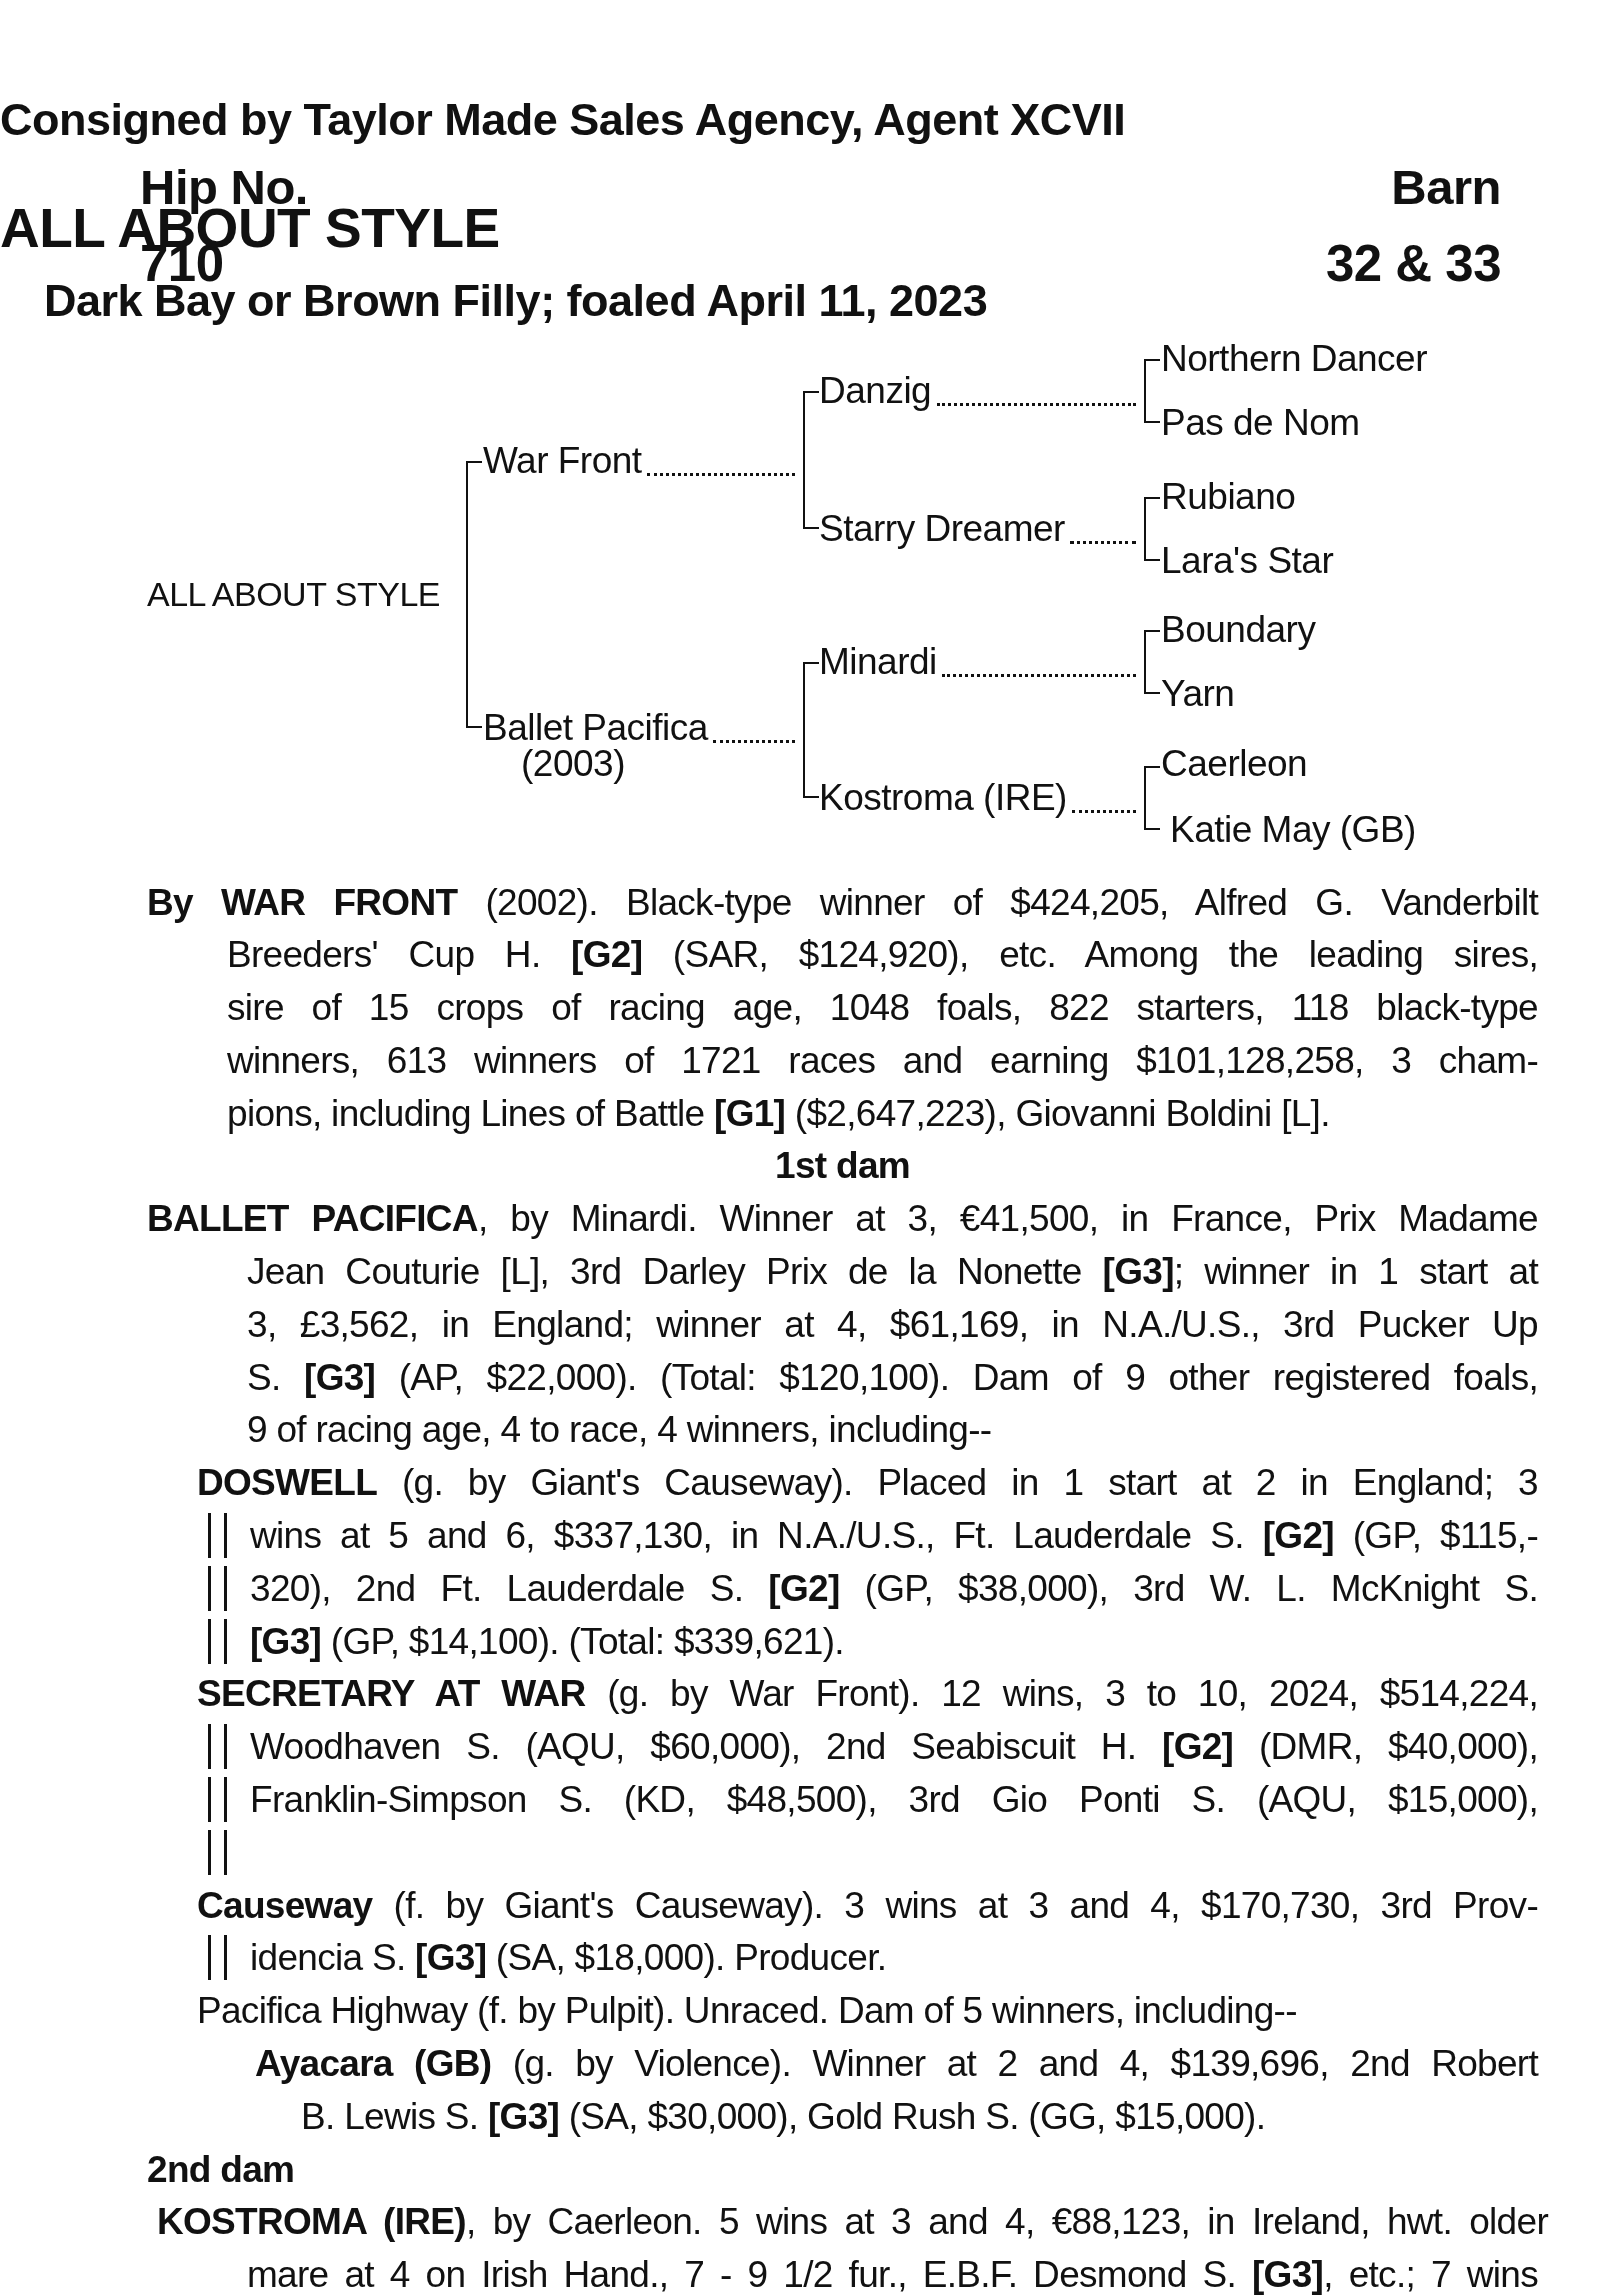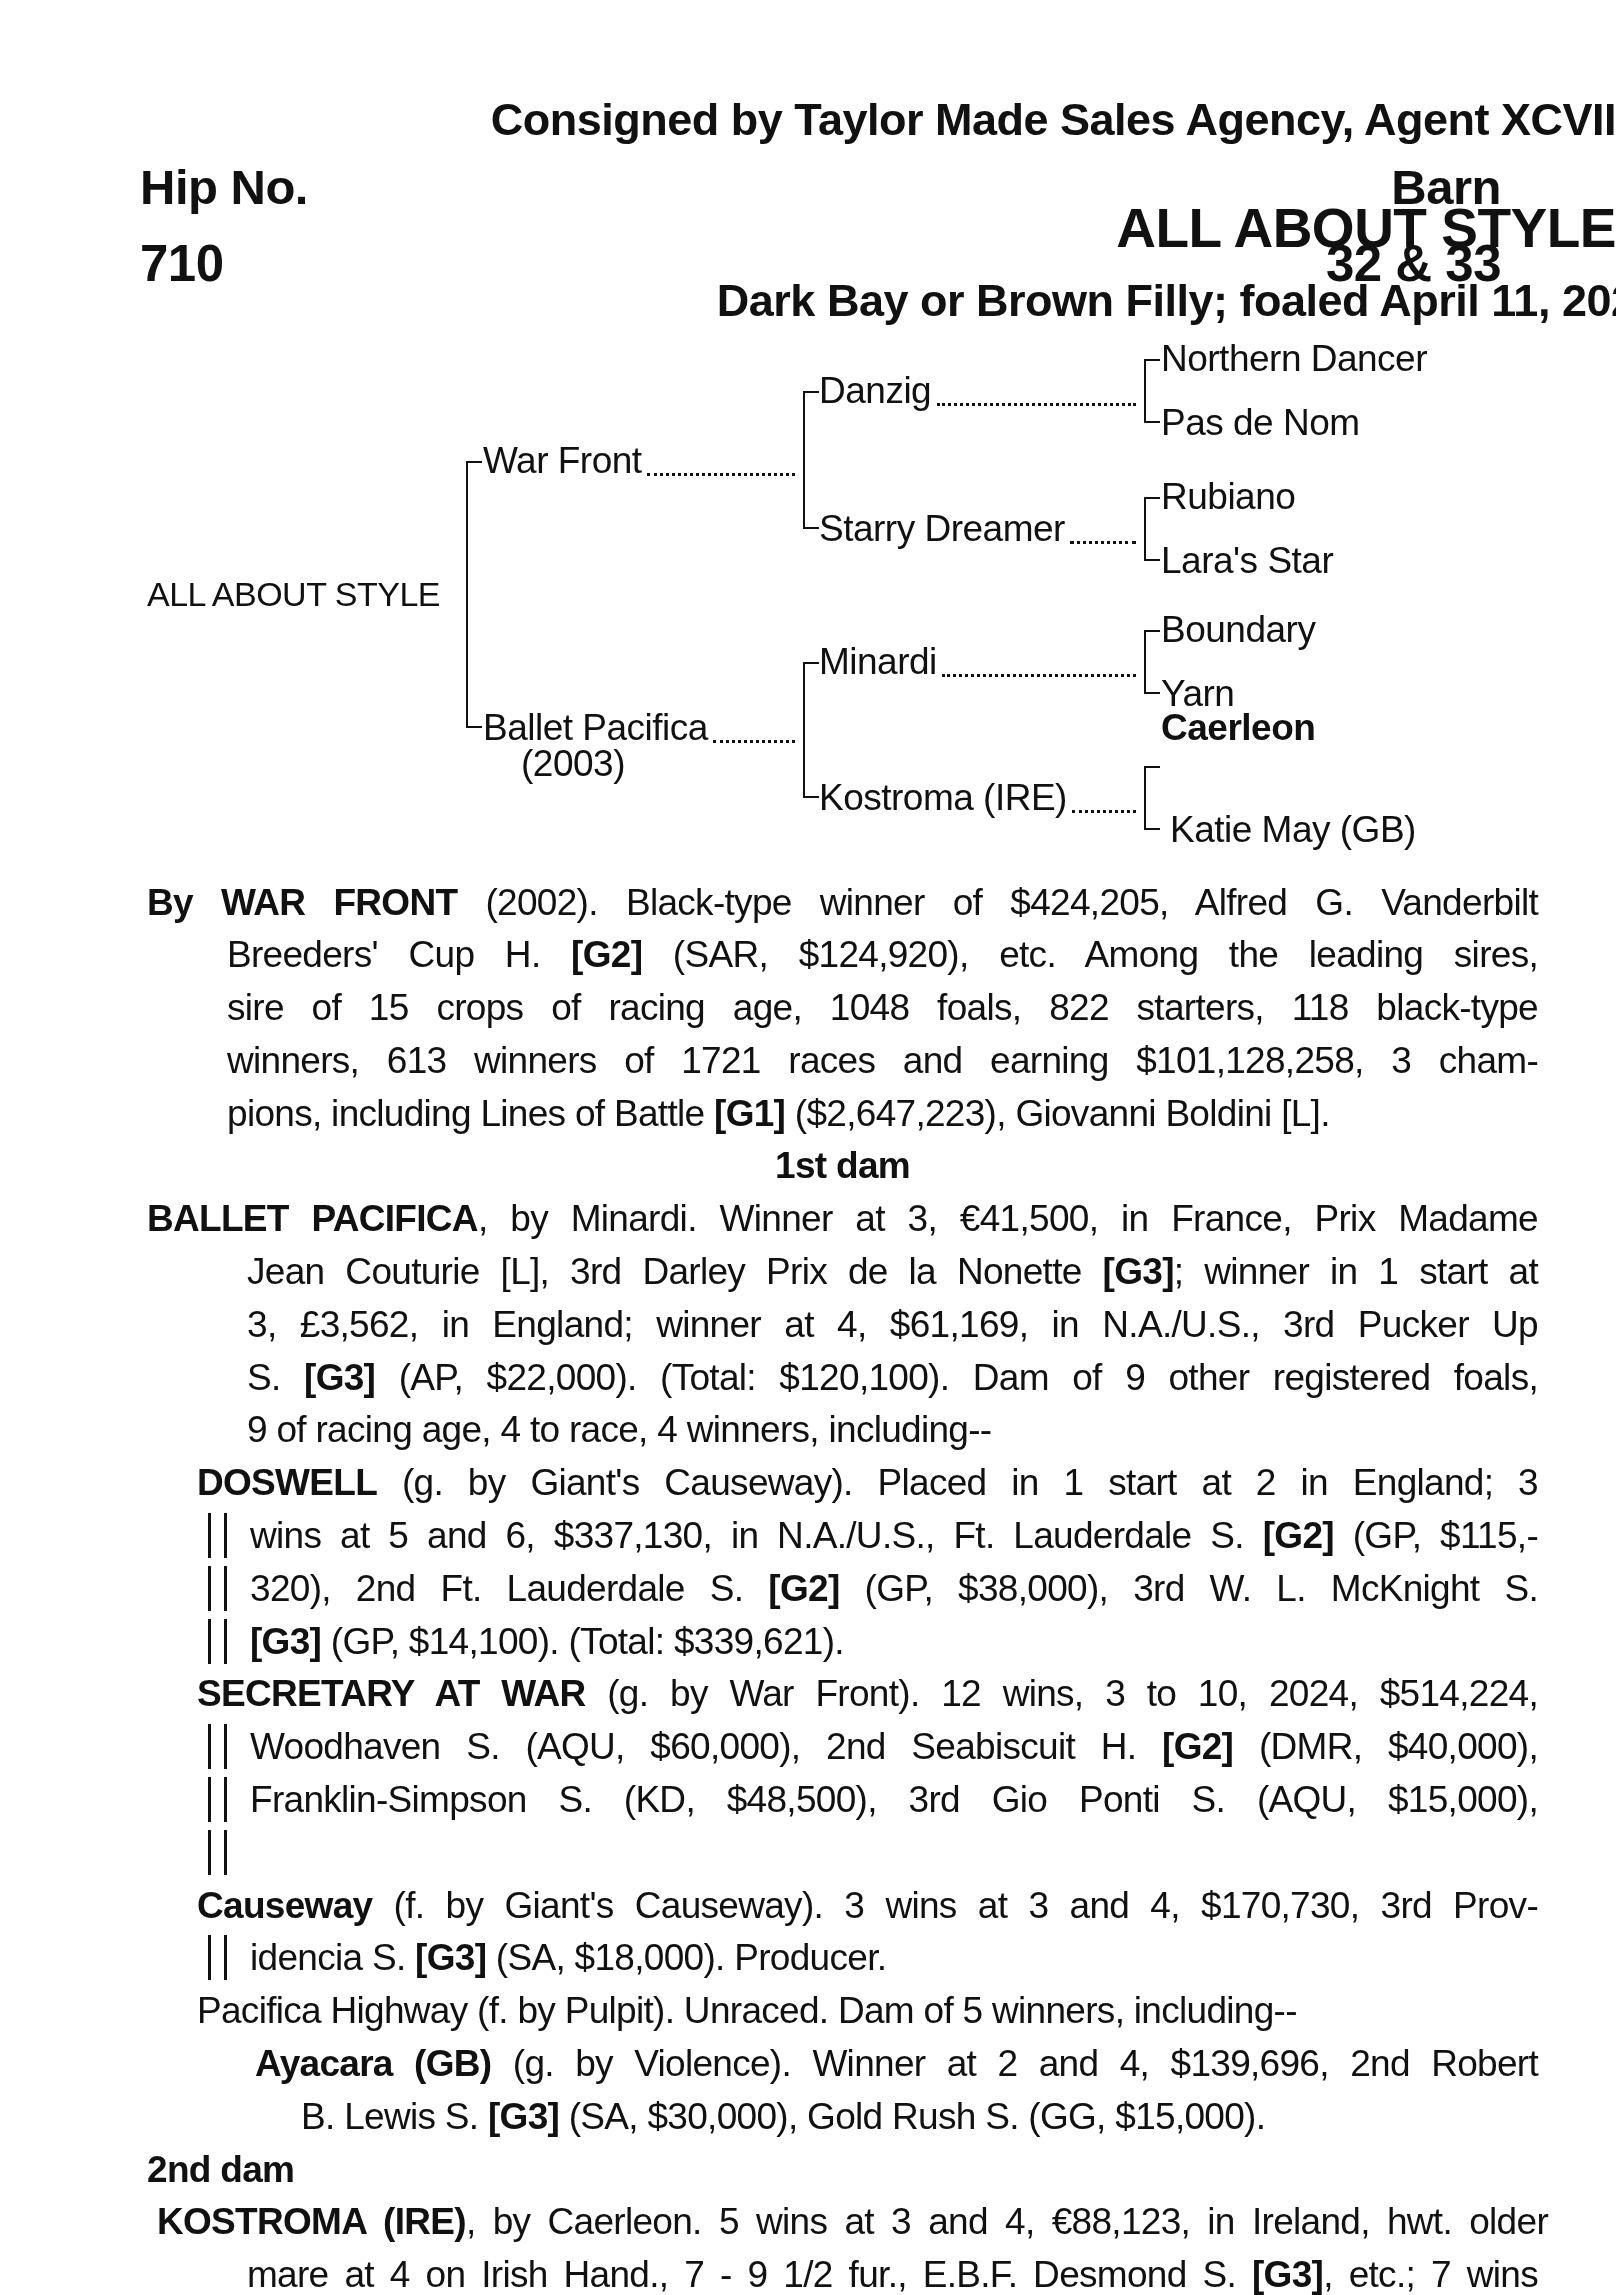--- a/index.html
+++ b/index.html
@@ -1,18 +1,18 @@
 <!DOCTYPE html>
 <html style="font-size:7.3px"><head>
 <meta charset="utf-8">
 <style>
   html,body{margin:0;padding:0;background:#ffffff;}
   .page{position:relative;width:1616px;height:3227px;background:#ffffff;
         font-family:"Liberation Sans",sans-serif;color:#111111;overflow:hidden;}
-  .hdr{position:absolute;left:0;width:1616px;text-align:right;font-weight:bold;white-space:nowrap;}
+  .hdr{position:absolute;left:0;width:1616px;text-align:left;font-weight:bold;white-space:nowrap;}
   .consignor{top:94px;font-size:45px;letter-spacing:-0.5px;}
   .title{top:196px;font-size:55px;letter-spacing:-0.5px;}
   .desc{top:275px;font-size:45px;letter-spacing:-0.5px;padding-left:44px;}
   .hipcol{position:absolute;left:140px;font-weight:bold;white-space:nowrap;letter-spacing:-0.5px;}
   .barncol{position:absolute;right:115px;font-weight:bold;white-space:nowrap;text-align:right;letter-spacing:-0.5px;}
   .row1{top:159px;font-size:49px;}
   .row2{top:234px;font-size:51px;}
   
   .ped-name{position:absolute;font-size:37px;line-height:52px;height:52px;white-space:nowrap;letter-spacing:-0.5px;}
   .ped-flex{display:flex;}
@@ -69,21 +69,21 @@
       <div class="ped-name ped-flex" style="left: 819px; top: 772px; width: 321px;">
         <span class="nm">Kostroma (IRE)</span>
         <span class="lead"></span>
       </div>
       <div class="ped-name" style="left: 1161px; top: 333px;"><span class="nm">Northern Dancer</span></div>
       <div class="ped-name" style="left: 1161px; top: 397px;"><span class="nm">Pas de Nom</span></div>
       <div class="ped-name" style="left: 1161px; top: 471px;"><span class="nm">Rubiano</span></div>
       <div class="ped-name" style="left: 1161px; top: 535px;"><span class="nm">Lara's Star</span></div>
       <div class="ped-name" style="left: 1161px; top: 604px;"><span class="nm">Boundary</span></div>
       <div class="ped-name" style="left: 1161px; top: 668px;"><span class="nm">Yarn</span></div>
-      <div class="ped-name" style="left: 1161px; top: 702px; font-weight: bold;"><span class="nm">Caerleon</span></div>
+      <div class="ped-name" style="left: 1161px; top: 738px;"><span class="nm">Caerleon</span></div>
       <div class="ped-name" style="left: 1161px; top: 804px; margin-left: 9px;"><span class="nm">Katie May (GB)</span></div>
       <div class="ped-name" style="left: 521px; top: 738px;">(2003)</div>
       <div class="bracket" style="left: 466px; top: 461px; height: 267px;">
         <span class="tk t"></span>
         <span class="tk b"></span>
       </div>
       <div class="bracket" style="left: 803px; top: 391px; height: 138px;">
         <span class="tk t"></span>
         <span class="tk b"></span>
       </div>

